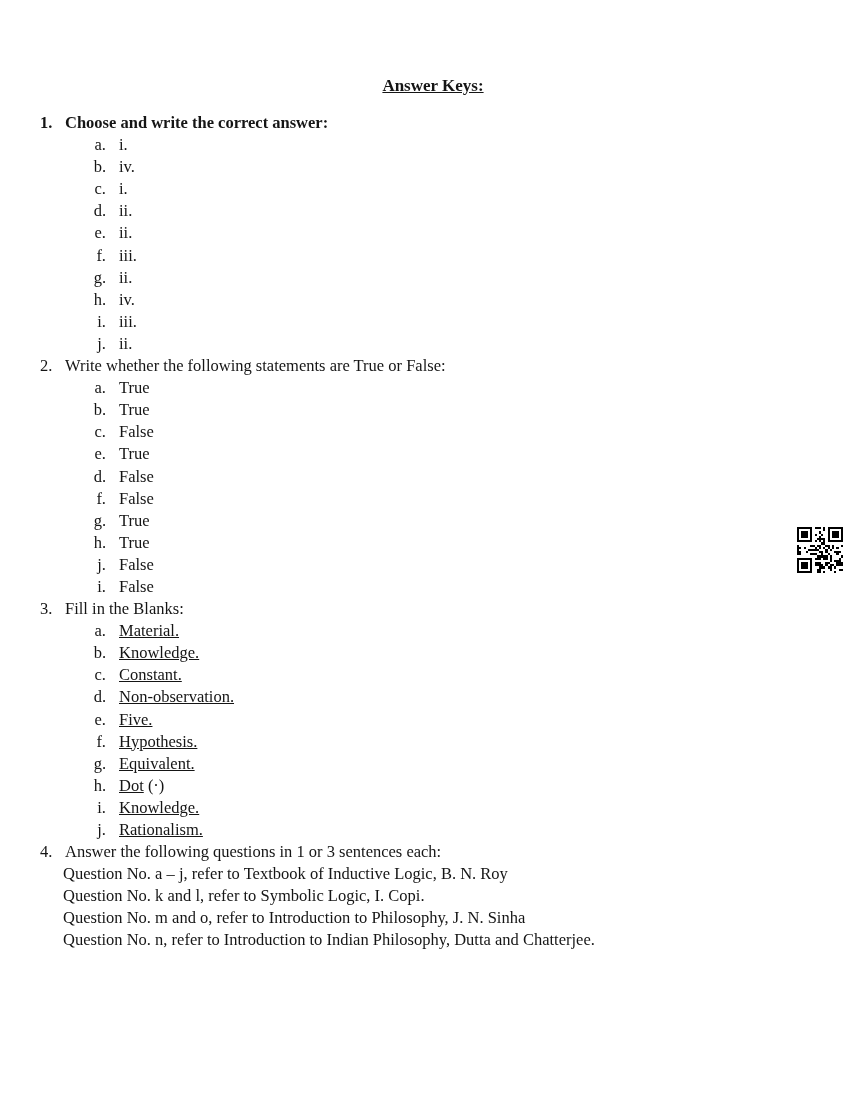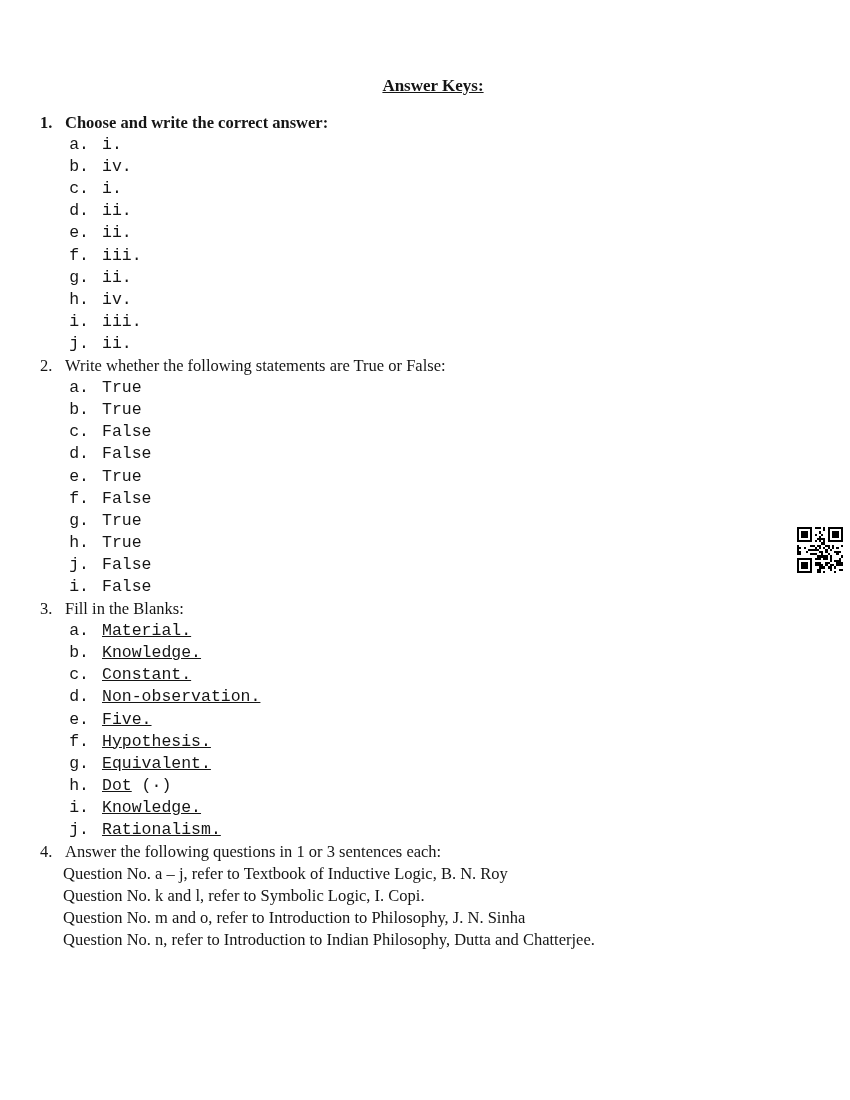--- a/index.html
+++ b/index.html
@@ -20,21 +20,21 @@
     margin: 0 0 16px 16px;
     text-align: center;
     font-size: 17px;
     font-weight: bold;
     text-decoration: underline;
     line-height: 20px;
   }
   .row { padding-left: 40px; white-space: nowrap; }
   .num { display: inline-block; width: 25px; }
   .bold { font-weight: bold; }
-  .item { padding-left: 62px; font-family: Liberation Mono, monospace; }
+  .item { padding-left: 79px; }
   .letter {
     display: inline-block;
     width: 27px;
     text-align: right;
     margin-right: 13px;
   }
   .note { padding-left: 63px; }
   .u { text-decoration: underline; }
   .qr {
     position: absolute;
@@ -68,22 +68,22 @@
     <div class="row item"><span class="letter">j.</span><span>ii.</span></div>
   </div>
 
   <div>
     <div class="row">
       <span class="num">2.</span><span>Write whether the following statements are True or False:</span>
     </div>
     <div class="row item"><span class="letter">a.</span><span>True</span></div>
     <div class="row item"><span class="letter">b.</span><span>True</span></div>
     <div class="row item"><span class="letter">c.</span><span>False</span></div>
+    <div class="row item"><span class="letter">e.</span><span>True</span></div>
     <div class="row item"><span class="letter">d.</span><span>False</span></div>
-    <div class="row item"><span class="letter">e.</span><span>True</span></div>
     <div class="row item"><span class="letter">f.</span><span>False</span></div>
     <div class="row item"><span class="letter">g.</span><span>True</span></div>
     <div class="row item"><span class="letter">h.</span><span>True</span></div>
     <div class="row item"><span class="letter">j.</span><span>False</span></div>
     <div class="row item"><span class="letter">i.</span><span>False</span></div>
   </div>
 
   <div>
     <div class="row">
       <span class="num">3.</span><span>Fill in the Blanks:</span>

